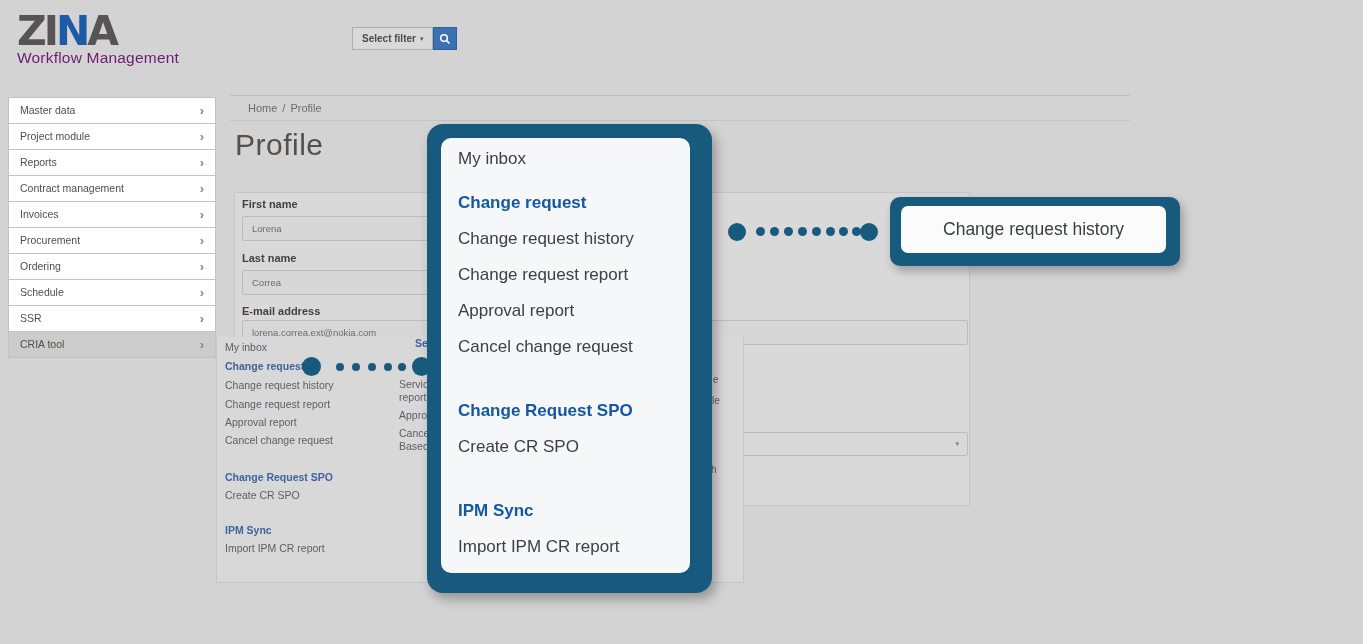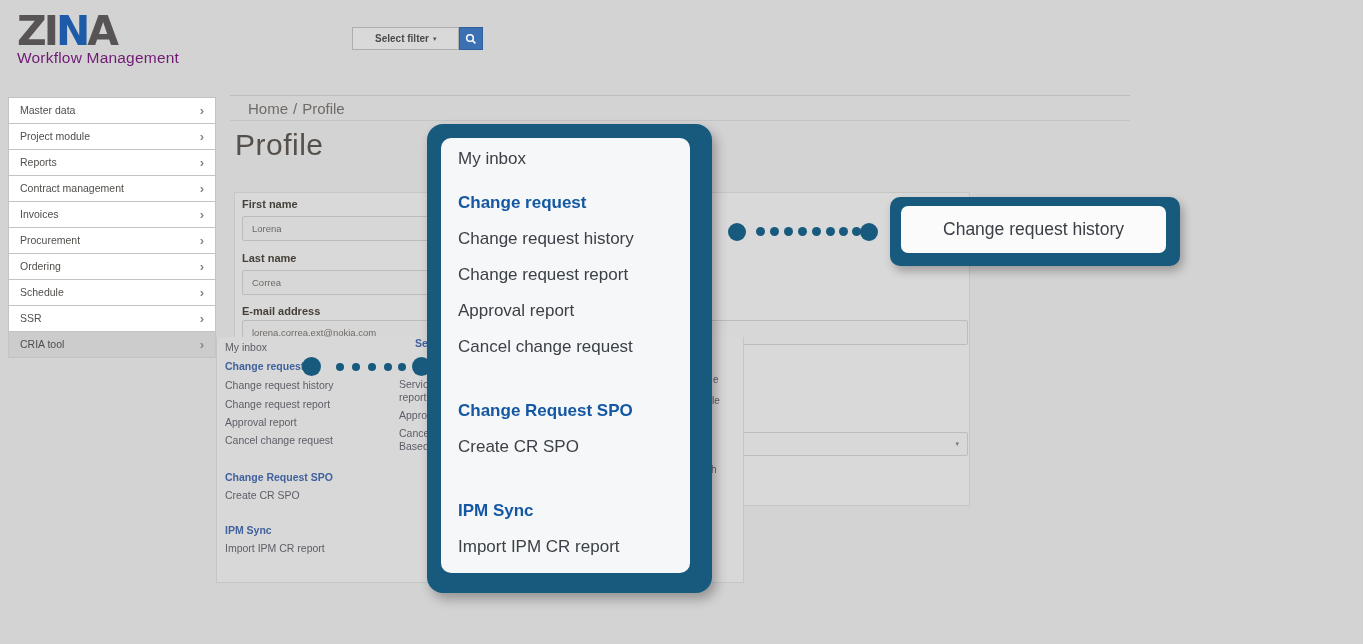--- a/index.html
+++ b/index.html
@@ -10,34 +10,34 @@
   #bg-layer { position:absolute; inset:0; filter:blur(0.6px); }
 
   
   .logo { position:absolute; left:17px; top:10px; }
   .logo-main { font-size:41px; font-weight:800; letter-spacing:-3px; color:#585456; line-height:42px; font-family:"DejaVu Sans","Liberation Sans",sans-serif; }
   .logo-main .n-blue { color:#1d5ba8; }
   .logo-sub { font-size:15.5px; color:#701a75; letter-spacing:0.2px; margin-top:-3px; }
 
   
   .search-bar { position:absolute; left:352px; top:27px; height:23px; display:flex; align-items:stretch; }
-  .filter-btn { background:#d9d9d9; border:1px solid #aeaeae; font-size:10px; font-weight:bold; color:#4a4a4a; padding:0 22px; display:flex; align-items:center; gap:4px; cursor:pointer; }
+  .filter-btn { background:#d9d9d9; border:1px solid #aeaeae; font-size:10px; font-weight:bold; color:#4a4a4a; padding:0 9px; display:flex; align-items:center; gap:4px; cursor:pointer; }
   .filter-btn .caret { font-size:7px; color:#555; }
   .search-input { width:673px; background:#d9d9d9; border:1px solid #b2b2b2; border-left:none; font-size:10px; color:#7d7a76; padding:0 10px; outline:none; }
   .search-input::placeholder { color:#8f8c88; }
   .search-btn { width:24px; background:#3b70b3; border:1px solid #2f5f9e; display:flex; align-items:center; justify-content:center; cursor:pointer; }
 
   
   .sidebar { position:absolute; left:8px; top:97px; width:208px; border:1px solid #c3c3c3; border-bottom:none; }
   .side-item { height:26px; line-height:25px; background:#ffffff; border-bottom:1px solid #c3c3c3; font-size:10.5px; color:#514e4b; padding:0 11px; display:flex; justify-content:space-between; align-items:center; cursor:pointer; }
   .side-item.active { background:#cccccc; }
   .side-item .chev { color:#858585; font-size:13px; font-weight:bold; }
 
   
-  .breadcrumb { position:absolute; left:230px; top:95px; width:900px; height:26px; border-top:1px solid #bdbdbd; border-bottom:1px solid #c4c4c4; display:flex; align-items:center; padding-left:18px; gap:5px; font-size:15px; color:#6f6b67; }
+  .breadcrumb { position:absolute; left:230px; top:95px; width:900px; height:26px; border-top:1px solid #bdbdbd; border-bottom:1px solid #c4c4c4; display:flex; align-items:center; padding-left:18px; gap:5px; font-size:11px; color:#6f6b67; }
   .page-title { position:absolute; left:235px; top:128px; font-size:30px; font-weight:400; color:#55504b; letter-spacing:0.5px; }
 
   
   .form-panel { position:absolute; left:234px; top:192px; width:736px; height:314px; background:#d9d9d9; border:1px solid #c6c6c6; }
   .f-label { position:absolute; left:7px; font-size:11px; font-weight:bold; color:#454039; }
   .f-input { position:absolute; left:7px; height:25px; background:#d7d7d7; border:1px solid #bcbcbc; border-radius:2px; font-size:9.5px; color:#6e6a66; padding:0 9px; outline:none; }
   .f-select { position:absolute; left:505px; top:239px; width:228px; height:24px; background:#d8d8d8; border:1px solid #bcbcbc; border-radius:2px; display:flex; align-items:center; justify-content:flex-end; padding-right:8px; cursor:pointer; }
   .f-select .caret { font-size:7px; color:#777; }
 
   

